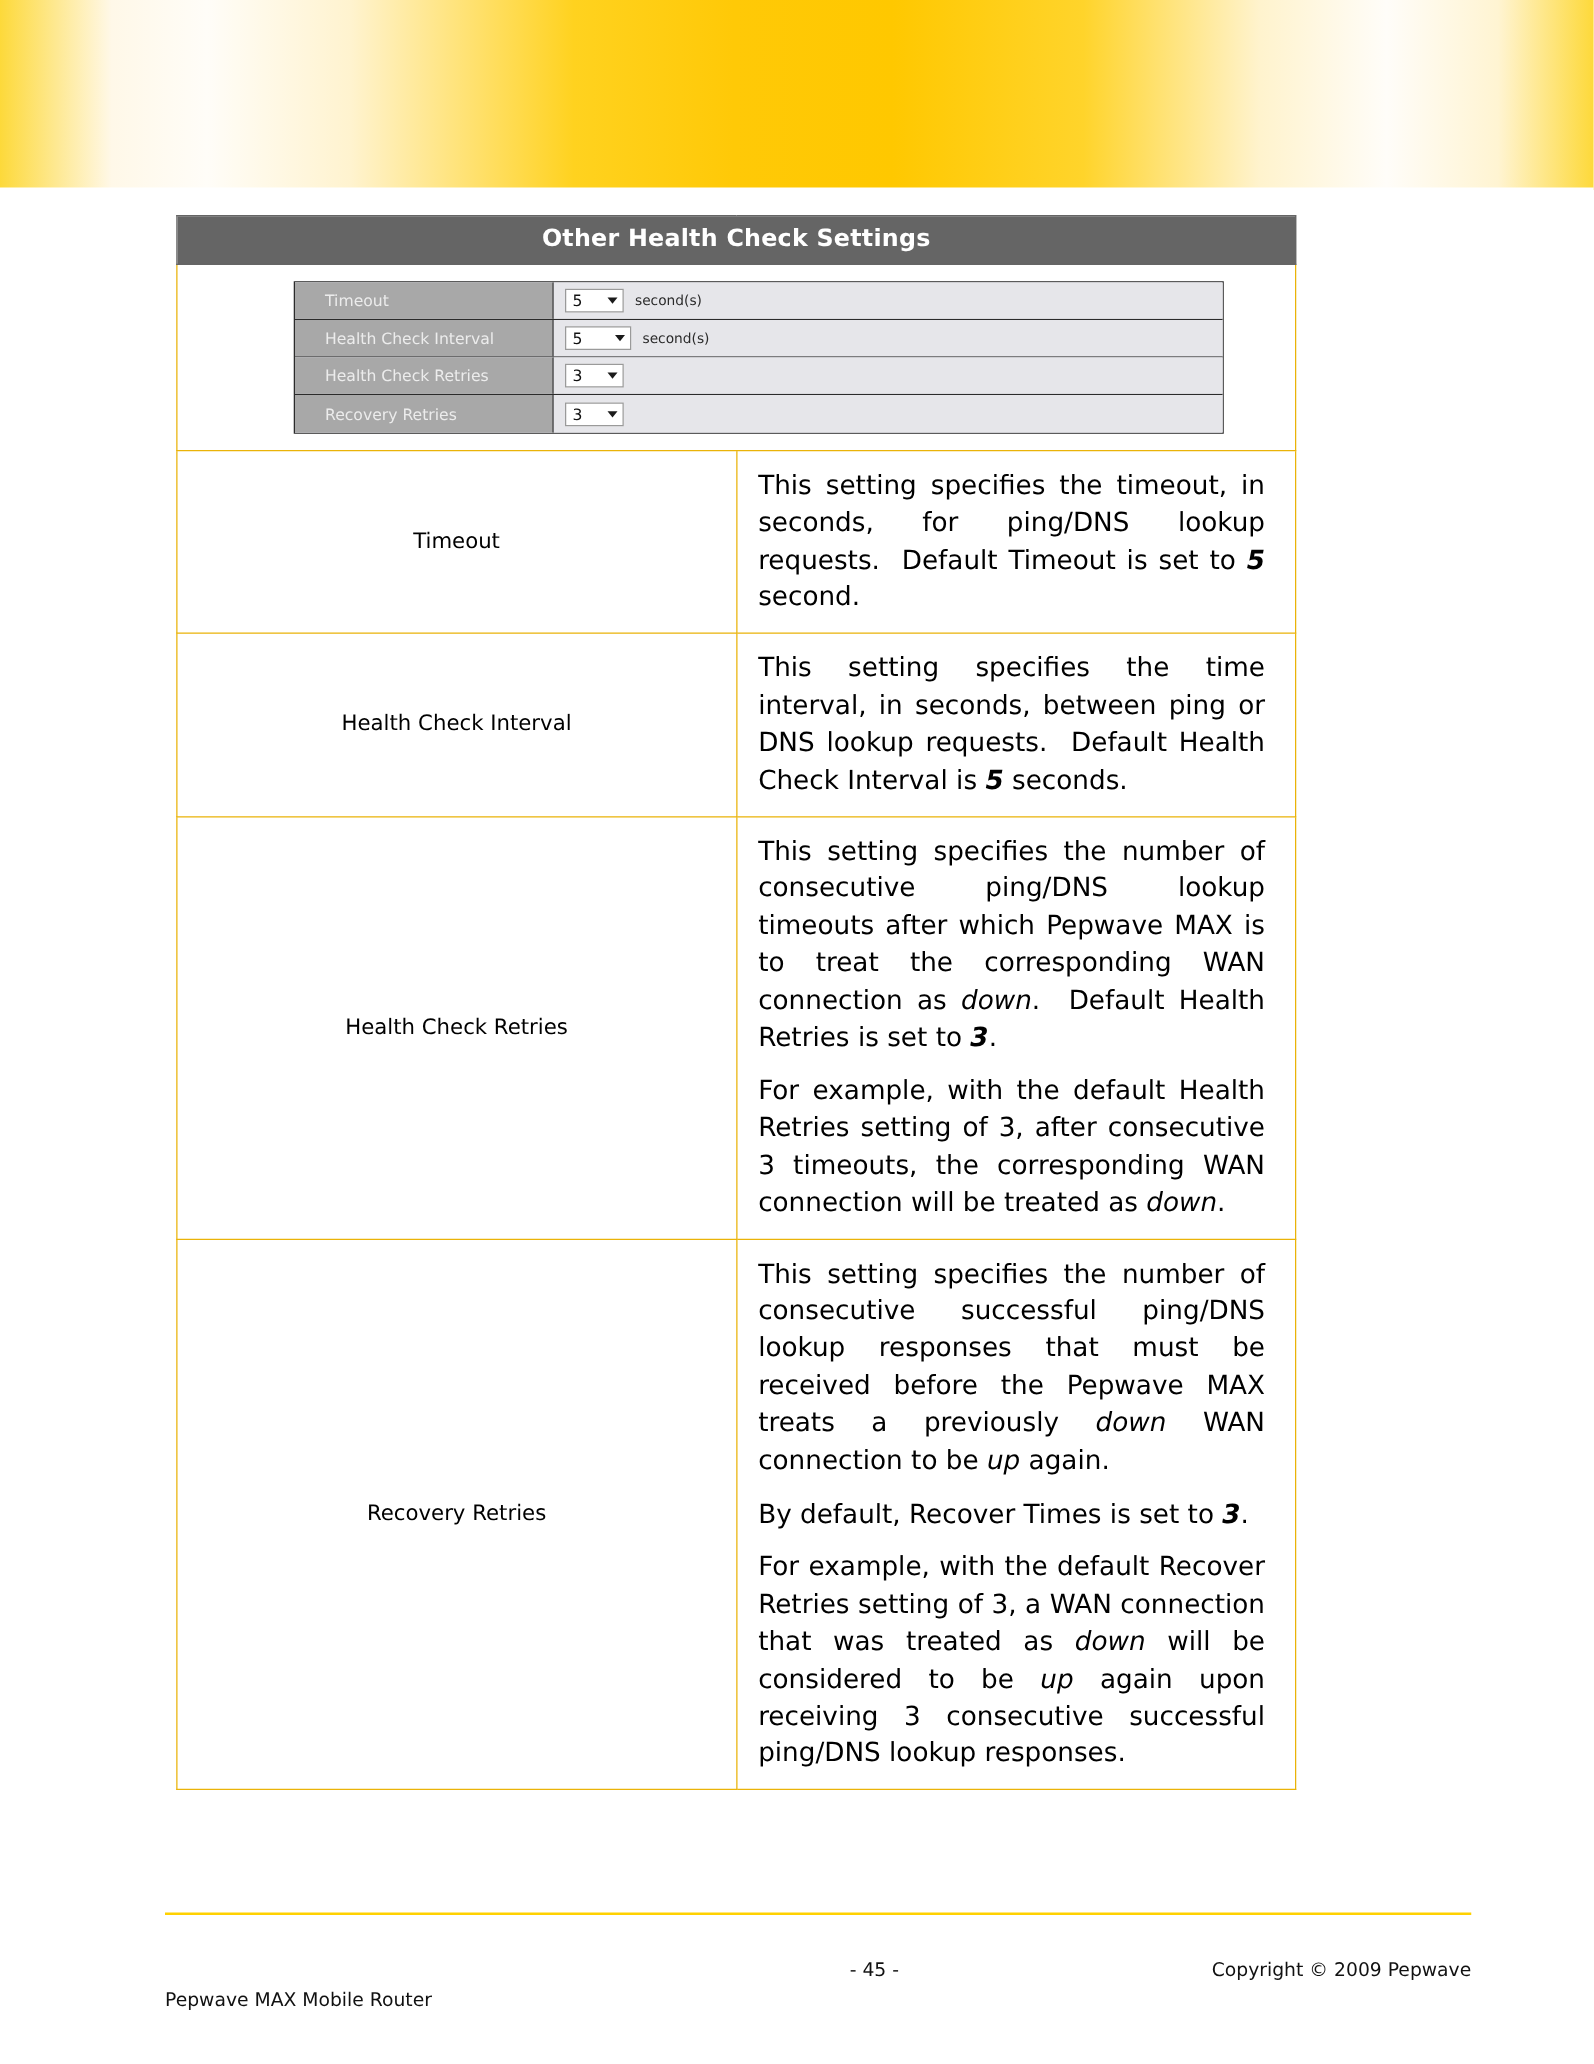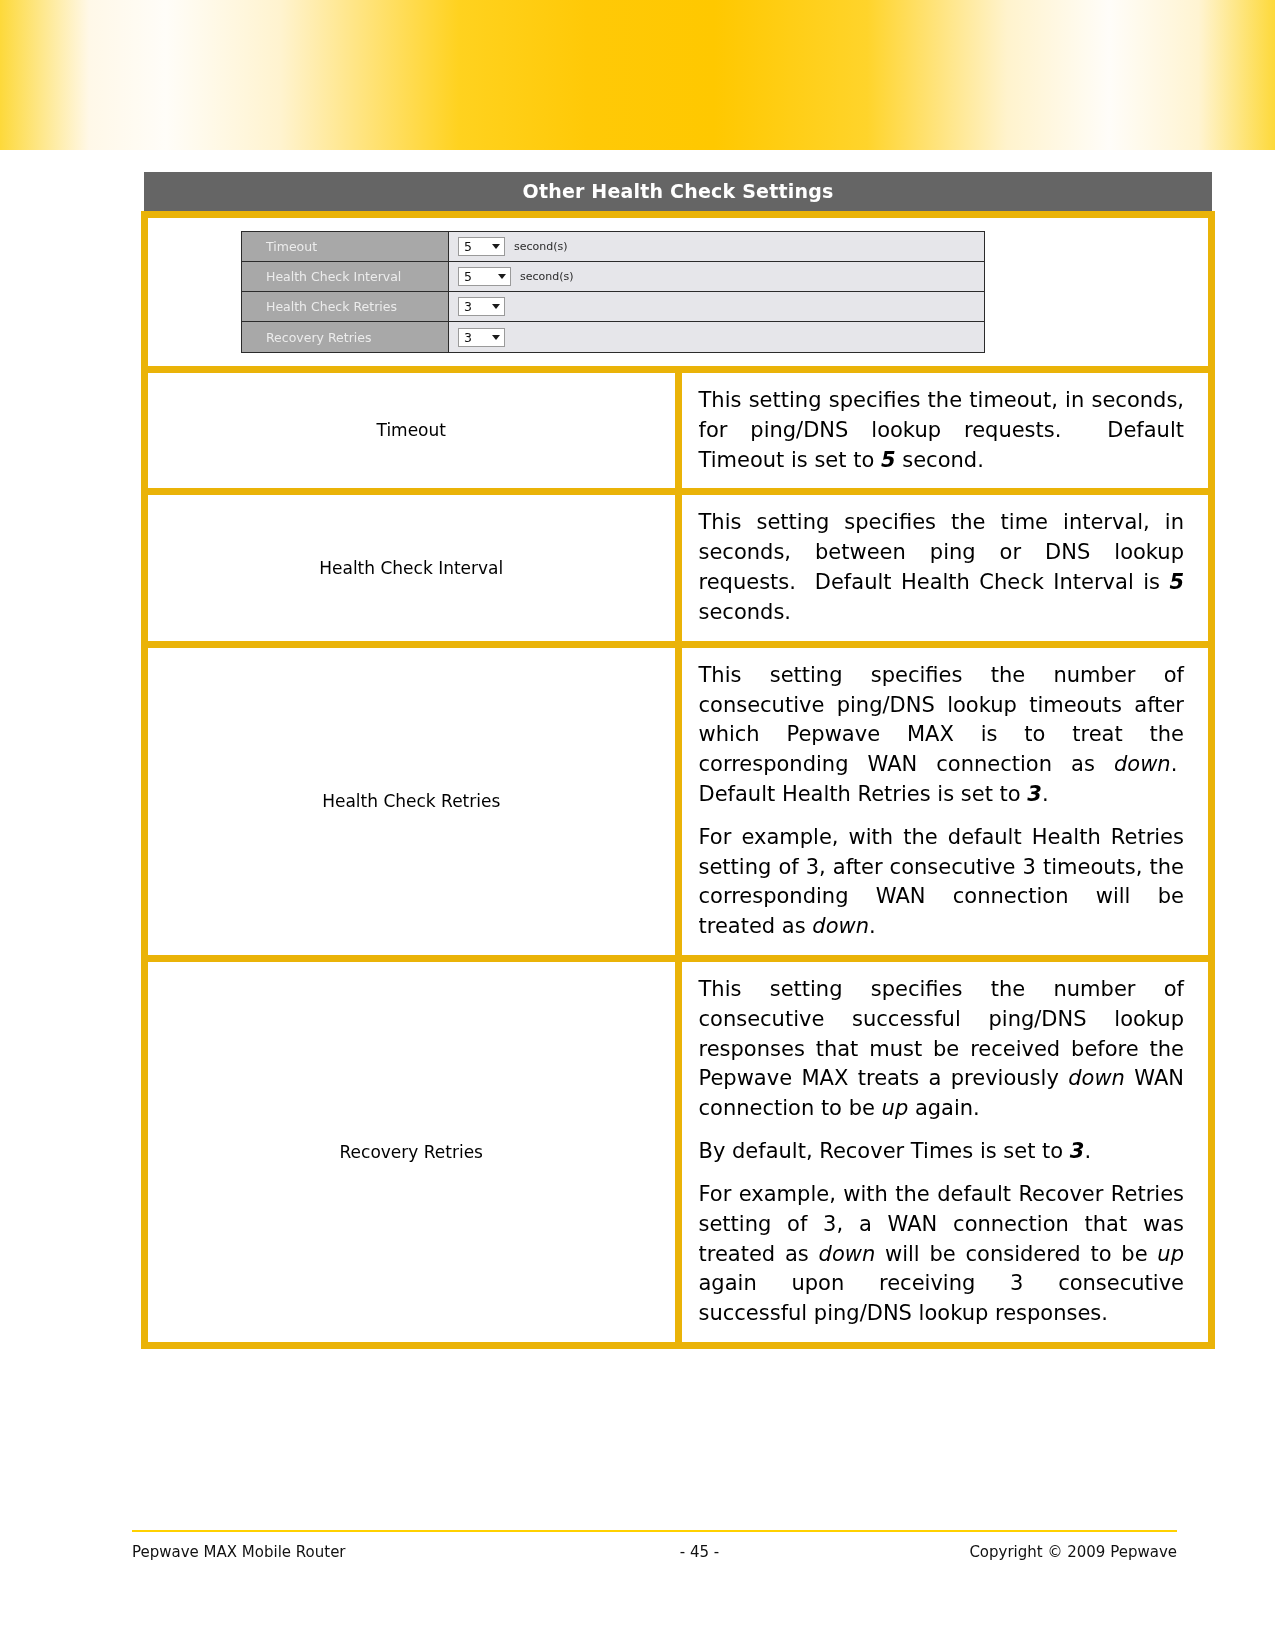--- a/index.html
+++ b/index.html
@@ -44,26 +44,26 @@
   .page {
     position: absolute;
     left: 0; top: 152px;
     width: 1275px;
   }
 
   
   .doc-table {
     position: absolute;
     left: 141px; top: 20px;
-    width: 1074px;
+    width: 896px;
     border-collapse: collapse;
     table-layout: fixed;
   }
   .doc-table td, .doc-table th {
-    border: 7px solid #eab308;
+    border: 1px solid #eab308;
     vertical-align: middle;
     padding: 0;
   }
 
   .hdr-cell {
     background: #656565;
     border: 1px solid #656565 !important;
     padding: 7px 0 9px 0 !important;
     text-align: center;
   }
@@ -170,21 +170,21 @@
   .footer {
     position: absolute;
     left: 132px; top: 1543px;
     width: 1045px;
     display: flex;
     align-items: center;
     font-size: 15px;
     color: #111;
     font-family: "DejaVu Sans", sans-serif;
   }
-  .footer-left { flex: 0 0 420px; text-align: left; }
+  .footer-left { flex: 0 0 420px; text-align: left; margin-top: 48px; }
   .footer-center { flex: 1 1 auto; text-align: center; }
   .footer-right { flex: 0 0 330px; text-align: right; }
 </style>
 </head>
 <body>
 
 <div class="banner"></div>
 <div class="banner-edge"></div>
 
 <div class="page">

